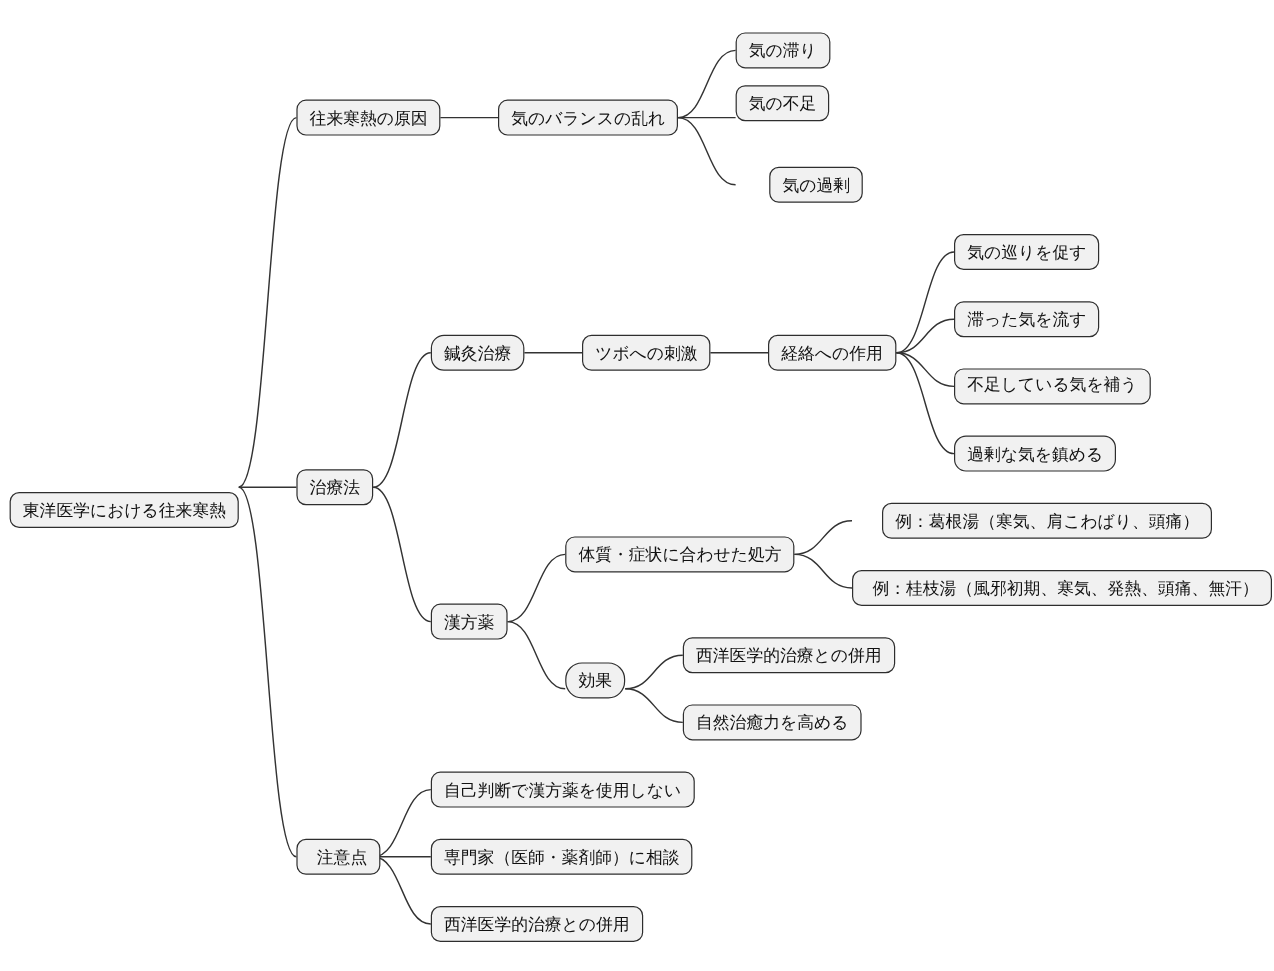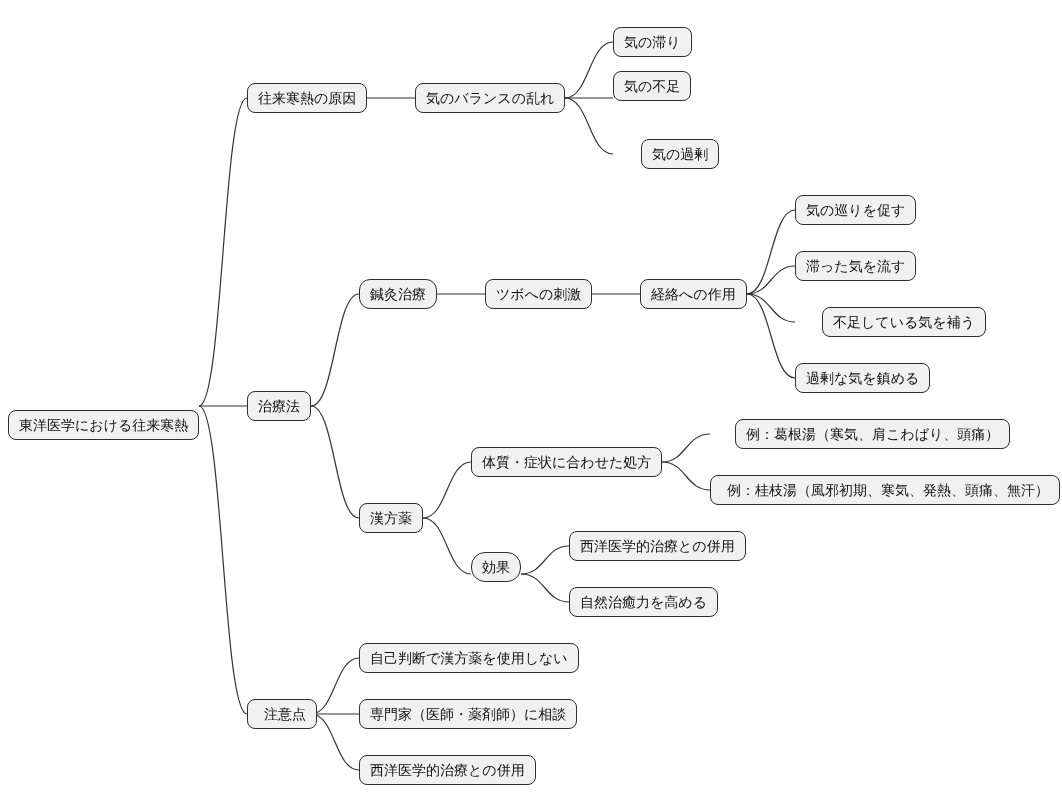--- a/index.html
+++ b/index.html
@@ -76,22 +76,22 @@
     <div class="node" style="left: 415px; top: 83px;"><span>気のバランスの乱れ</span></div>
     <div class="node" style="left: 613px; top: 27px;"><span>気の滞り</span></div>
     <div class="node" style="left: 613px; top: 71px;"><span>気の不足</span></div>
     <div class="node" style="left: 600px; top: 139px; margin-left: 41px;"><span>気の過剰</span></div>
     <div class="node" style="left: 247px; top: 391px;"><span>治療法</span></div>
     <div class="node" style="left: 359px; top: 279px; border-radius: 11px;"><span>鍼灸治療</span></div>
     <div class="node" style="left: 485px; top: 279px;"><span>ツボへの刺激</span></div>
     <div class="node" style="left: 640px; top: 279px;"><span>経絡への作用</span></div>
     <div class="node" style="left: 795px; top: 195px;"><span>気の巡りを促す</span></div>
     <div class="node" style="left: 795px; top: 251px;"><span>滞った気を流す</span></div>
-    <div class="node" style="left: 822px; top: 307px;"><span>不足している気を補う</span></div>
-    <div class="node" style="left: 795px; top: 363px;"><span>過剰な気を鎮める</span></div>
+    <div class="node" style="left: 795px; top: 307px; font-family: Liberation Mono, monospace;"><span>不足している気を補う</span></div>
+    <div class="node" style="left: 795px; top: 363px; border-radius: 10px;"><span>過剰な気を鎮める</span></div>
     <div class="node" style="left: 359px; top: 503px;"><span>漢方薬</span></div>
     <div class="node" style="left: 471px; top: 447px;"><span>体質・症状に合わせた処方</span></div>
     <div class="node" style="left: 710px; top: 419px; margin-left: 25px;"><span>例：葛根湯（寒気、肩こわばり、頭痛）</span></div>
     <div class="node" style="left: 710px; top: 475px; padding-left: 16px;"><span>例：桂枝湯（風邪初期、寒気、発熱、頭痛、無汗）</span></div>
     <div class="node" style="left: 471px; top: 552px; border-radius: 14px;"><span>効果</span></div>
     <div class="node" style="left: 569px; top: 531px;"><span>西洋医学的治療との併用</span></div>
     <div class="node" style="left: 569px; top: 587px;"><span>自然治癒力を高める</span></div>
     <div class="node" style="left: 247px; top: 699px; padding-left: 16px;"><span>注意点</span></div>
     <div class="node" style="left: 359px; top: 643px;"><span>自己判断で漢方薬を使用しない</span></div>
     <div class="node" style="left: 359px; top: 699px;"><span>専門家（医師・薬剤師）に相談</span></div>

